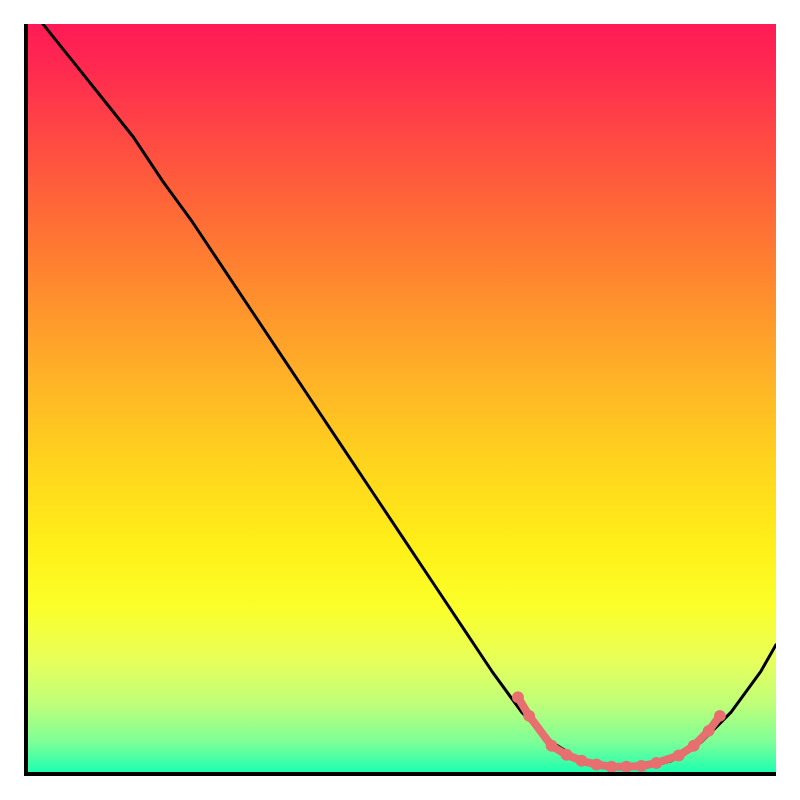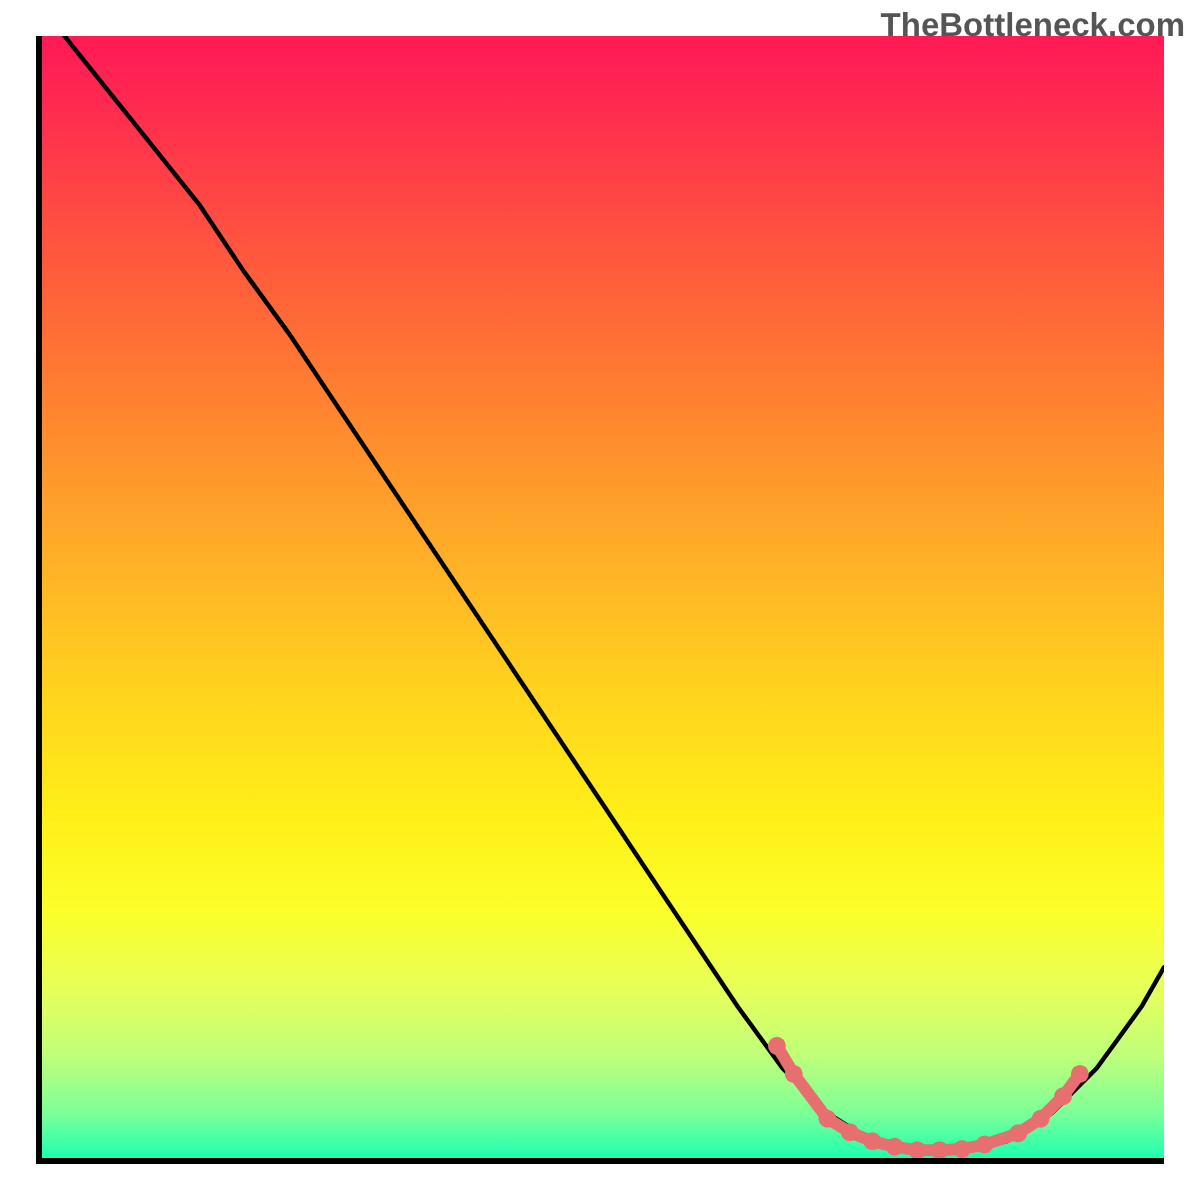--- a/index.html
+++ b/index.html
@@ -52,21 +52,20 @@
     position: absolute;
     inset: 0;
     width: 100%;
     height: 100%;
   }
 </style>
 </head>
 <body>
 
 <div class="chart-container">
-  <div class="watermark">TheBottleneck.com</div>
 
   <div class="plot-area">
     <div class="gradient-bg"></div>
     <svg class="curve" id="curve-svg" viewBox="0 0 752 752" preserveAspectRatio="none">
         <path d="M15.04 0.00 L45.12 37.60 L75.20 75.20 L105.28 112.80 L135.36 157.92 L165.44 199.28 L195.52 244.40 L225.60 289.52 L255.68 334.64 L285.76 379.76 L315.84 424.88 L345.92 470.00 L376.00 515.12 L406.08 560.24 L436.16 605.36 L466.24 650.48 L496.32 691.84 L526.40 721.92 L556.48 740.72 L586.56 748.24 L616.64 748.24 L646.72 740.72 L676.80 721.92 L706.88 691.84 L736.96 650.48 L752.00 624.16" fill="none" stroke="#000000" stroke-width="3" stroke-linecap="round" stroke-linejoin="round"></path>
         <path d="M492.56 676.80 L503.84 695.60 L526.40 725.68 L541.44 734.70 L556.48 740.72 L571.52 744.48 L586.56 746.74 L601.60 746.74 L616.64 745.98 L631.68 742.98 L654.24 735.46 L669.28 725.68 L684.32 710.64 L695.60 695.60" fill="none" stroke="#e76f6f" stroke-width="8" stroke-linecap="round" stroke-linejoin="round"></path>
         <circle cx="492.56" cy="676.80" r="6" fill="#e76f6f"></circle>
         <circle cx="503.84" cy="695.60" r="6" fill="#e76f6f"></circle>
         <circle cx="526.40" cy="725.68" r="6" fill="#e76f6f"></circle>
         <circle cx="541.44" cy="734.70" r="6" fill="#e76f6f"></circle>

